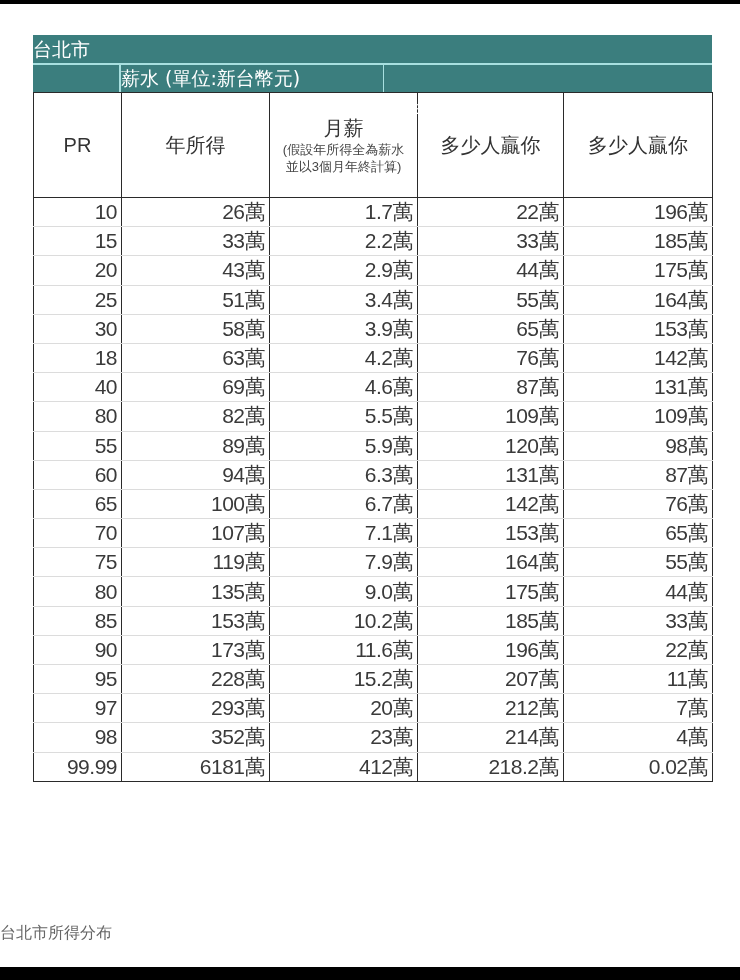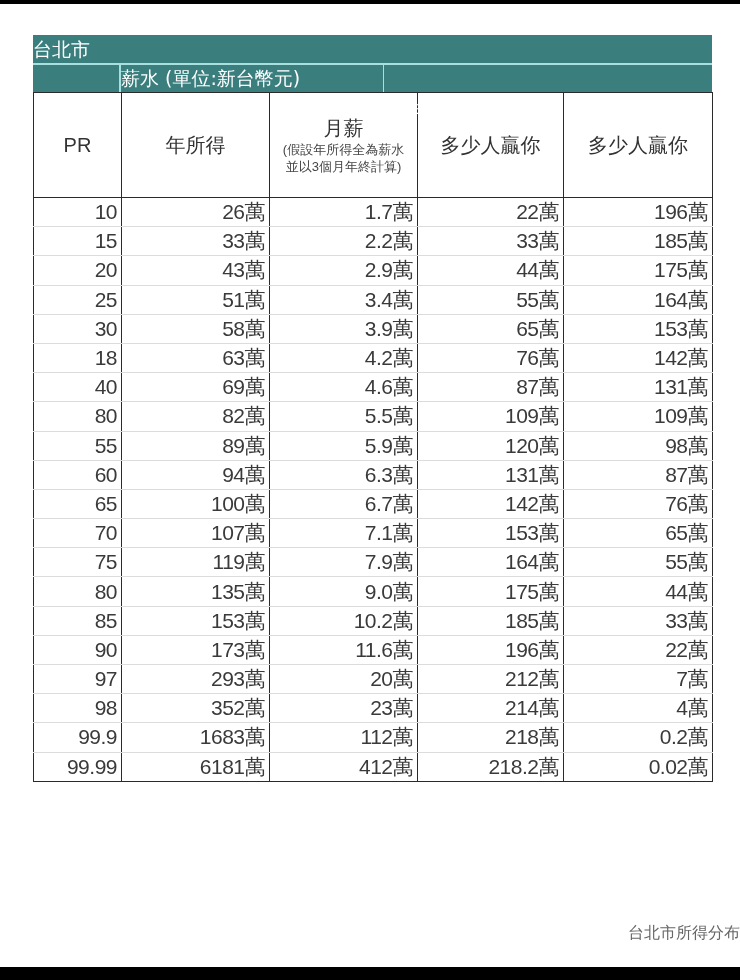--- a/index.html
+++ b/index.html
@@ -47,21 +47,21 @@
     height: 28.2px; padding: 0 4px 0 0; text-align: right;
     font-size: 21px; color: #3a3a3a; letter-spacing: -0.5px;
     border-left: 1.5px solid #2a2a2a; border-right: 1.5px solid #2a2a2a;
     border-top: 1px solid #dcdcdc; border-bottom: 1px solid #dcdcdc;
     line-height: 28px; white-space: nowrap;
   }
   tr:first-child td { border-top: 1.5px solid #2a2a2a; margin-top: 15px; }
   tr:last-child td { border-bottom: 1.5px solid #2a2a2a; }
 
   .caption {
-    position: absolute; left: 0; top: 923px; width: 740px; text-align: right;
+    position: absolute; left: 0; top: 923px; width: 740px; text-align: left;
     font-size: 16px; color: #666666;
   }
 </style>
 </head>
 <body>
 
 <div class="topbar"></div>
 
 <div class="table-wrap">
   <div class="band city">台北市</div>
@@ -207,41 +207,41 @@
           <td>33萬</td>
         </tr>
         <tr>
           <td>90</td>
           <td>173萬</td>
           <td>11.6萬</td>
           <td>196萬</td>
           <td>22萬</td>
         </tr>
         <tr>
+          <td>95</td>
+          <td>228萬</td>
+          <td>15.2萬</td>
+          <td>207萬</td>
+          <td>11萬</td>
+        </tr>
+        <tr>
           <td>97</td>
           <td>293萬</td>
           <td>20萬</td>
           <td>212萬</td>
           <td>7萬</td>
         </tr>
         <tr>
           <td>98</td>
           <td>352萬</td>
           <td>23萬</td>
           <td>214萬</td>
           <td>4萬</td>
         </tr>
         <tr>
-          <td>99.9</td>
-          <td>1683萬</td>
-          <td>112萬</td>
-          <td>218萬</td>
-          <td>0.2萬</td>
-        </tr>
-        <tr>
           <td>99.99</td>
           <td>6181萬</td>
           <td>412萬</td>
           <td>218.2萬</td>
           <td>0.02萬</td>
         </tr>
       </tbody>
   </table>
 </div>
 

